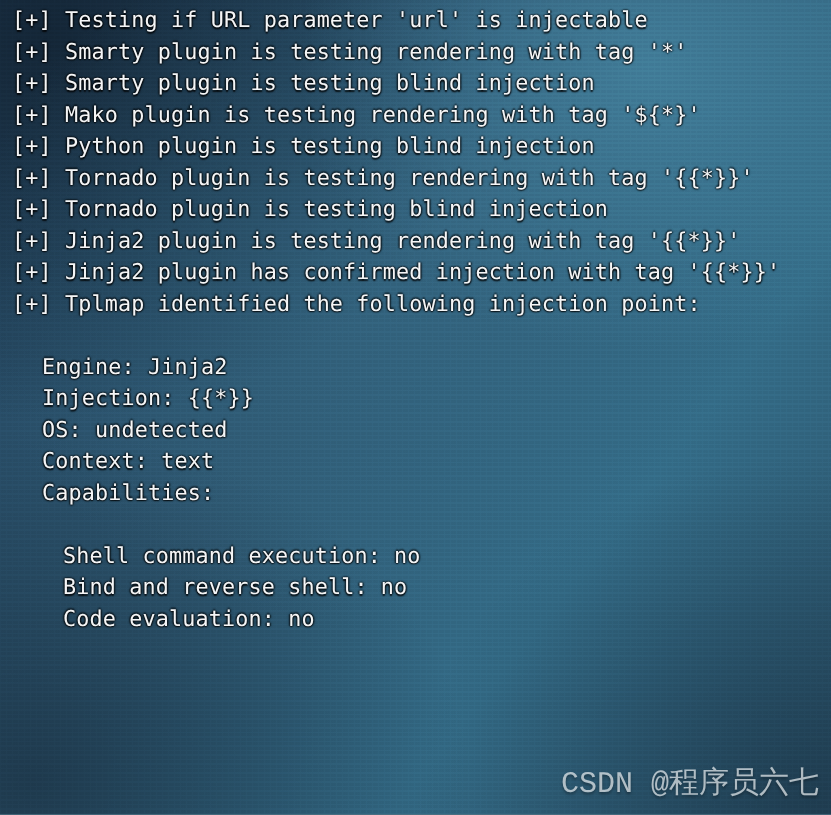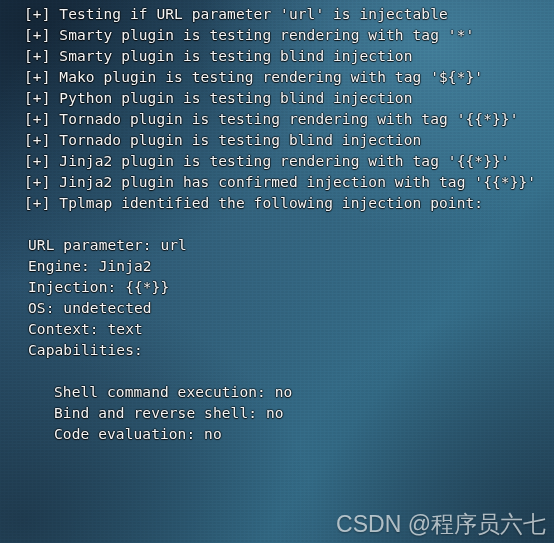--- a/index.html
+++ b/index.html
@@ -59,31 +59,31 @@
     letter-spacing: 0.1px;
     white-space: pre;
     color: #f4f5f6;
     text-shadow:
       0 1px 1px rgba(0,0,0,0.85),
       1px 0 1px rgba(0,0,0,0.55),
       -1px 0 1px rgba(0,0,0,0.55),
       0 -1px 1px rgba(0,0,0,0.45);
   }
 
-  .line.indent-0 { padding-left: 24px; }
+  .line.indent-0 { padding-left: 8px; }
   .line.indent-1 { padding-left: 28px; }
-  .line.indent-2 { padding-left: 54px; }
+  .line.indent-2 { padding-left: 42px; }
   .line.blank    { padding-left: 12px; }
 
   #watermark {
     position: absolute;
     right: 8px;
     bottom: 6px;
-    font-family: Liberation Sans, sans-serif;
-    font-size: 23px;
+    font-family: Liberation Mono, monospace;
+    font-size: 20px;
     line-height: 26px;
     color: rgba(233,238,241,0.72);
     text-shadow: 0 1px 2px rgba(0,0,0,0.35);
     white-space: pre;
     pointer-events: none;
     user-select: none;
     text-align: right;
   }
 </style>
 </head>
@@ -96,21 +96,20 @@
       <div class="line indent-0">[+] Smarty plugin is testing rendering with tag '*'</div>
       <div class="line indent-0">[+] Smarty plugin is testing blind injection</div>
       <div class="line indent-0">[+] Mako plugin is testing rendering with tag '${*}'</div>
       <div class="line indent-0">[+] Python plugin is testing blind injection</div>
       <div class="line indent-0">[+] Tornado plugin is testing rendering with tag '{{*}}'</div>
       <div class="line indent-0">[+] Tornado plugin is testing blind injection</div>
       <div class="line indent-0">[+] Jinja2 plugin is testing rendering with tag '{{*}}'</div>
       <div class="line indent-0">[+] Jinja2 plugin has confirmed injection with tag '{{*}}'</div>
       <div class="line indent-0">[+] Tplmap identified the following injection point:</div>
       <div class="line indent-0 blank"></div>
-      <div class="line indent-1">URL parameter: url</div>
       <div class="line indent-1">Engine: Jinja2</div>
       <div class="line indent-1">Injection: {{*}}</div>
       <div class="line indent-1">OS: undetected</div>
       <div class="line indent-1">Context: text</div>
       <div class="line indent-1">Capabilities:</div>
       <div class="line indent-1 blank"></div>
       <div class="line indent-2">Shell command execution: no</div>
       <div class="line indent-2">Bind and reverse shell: no</div>
       <div class="line indent-2">Code evaluation: no</div>
     </div>

